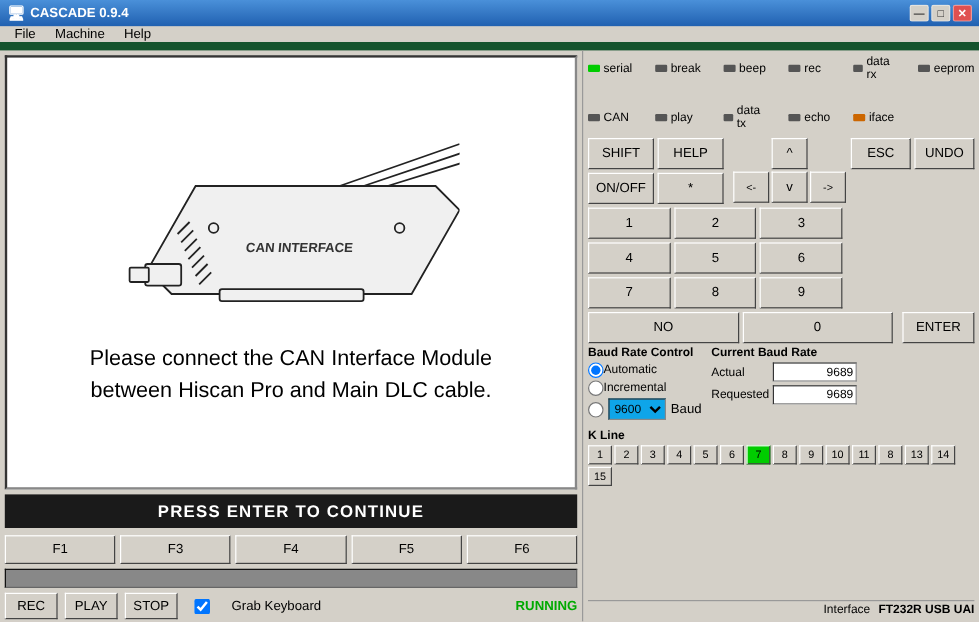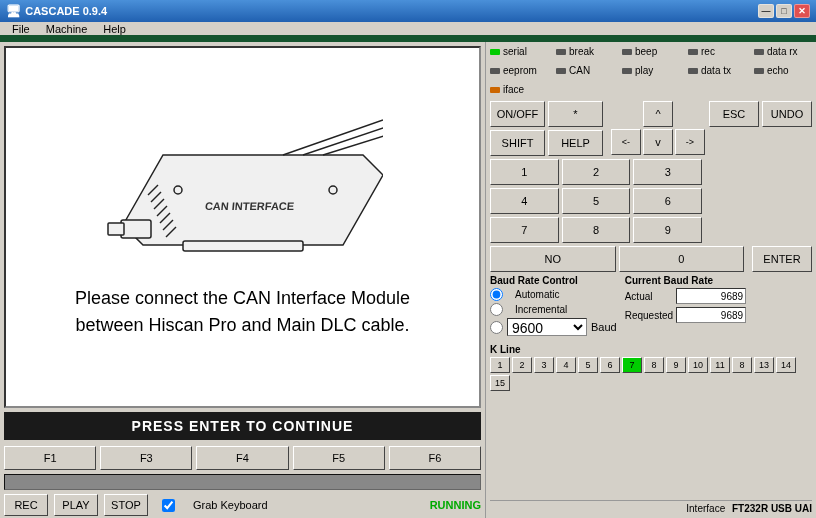--- a/index.html
+++ b/index.html
@@ -173,22 +173,22 @@
     .right-panel {
       flex: 1;
       display: flex;
       flex-direction: column;
       padding: 4px;
     }
 
     
     .indicators {
       display: grid;
-      grid-template-columns: repeat(5, 1fr);
-      gap: 8px;
+      grid-template-columns: repeat(6, 1fr);
+      gap: 19px;
       margin-bottom: 6px;
       font-size: 10px;
     }
     .indicator {
       display: flex; align-items: center; gap: 3px;
     }
     .led {
       width: 10px; height: 6px;
       border-radius: 1px;
     }
@@ -227,25 +227,25 @@
       font-size: 11px;
       cursor: pointer;
       display: flex; align-items: center; justify-content: center;
     }
 
     
     .baud-section {
       margin-bottom: 4px;
     }
     .baud-title { font-size: 10px; font-weight: bold; margin-bottom: 2px; }
-    .radio-row { display: flex; align-items: center; gap: 12px; margin-bottom: 2px; font-size: 10px; }
+    .radio-row { display: flex; align-items: center; gap: 0; margin-bottom: 2px; font-size: 10px; }
     .baud-row { display: flex; align-items: center; gap: 4px; }
     .baud-select {
-      height: 18px; font-size: 14px; background: #ffffff;
-      border: 1px inset #888; width: 80px;
+      height: 18px; font-size: 10px; background: #0ea5e9;
+      border: 1px inset #888; width: 48px;
     }
 
     
     .current-baud {
       margin-bottom: 4px;
     }
     .current-baud-title { font-size: 10px; font-weight: bold; margin-bottom: 2px; }
     .baud-value {
       background: white;
       border: 1px inset #888;
@@ -428,27 +428,27 @@
         <span>iface</span>
       </div>
       <div class="indicator">
       </div>
     </div>
 
     <div style="display:flex; gap:4px; margin-bottom:3px;">
       <div style="display:flex; flex-direction:column; gap:3px; flex:1;">
 
         <div class="btn-row">
+          <button class="pad-btn">SHIFT</button>
+          <button class="pad-btn">HELP</button>
+        </div>
+
+        <div class="btn-row">
           <button class="pad-btn">ON/OFF</button>
           <button class="pad-btn">*</button>
-        </div>
-
-        <div class="btn-row">
-          <button class="pad-btn">SHIFT</button>
-          <button class="pad-btn">HELP</button>
         </div>
       </div>
 
       <div style="display:flex; flex-direction:column; gap:2px; align-items:center; margin-left:4px;">
         <div style="display:flex; gap:2px;">
           <div style="width:30px;"></div>
           <button class="arrow-btn">^</button>
           <div style="width:30px;"></div>
         </div>
         <div style="display:flex; gap:2px;">

